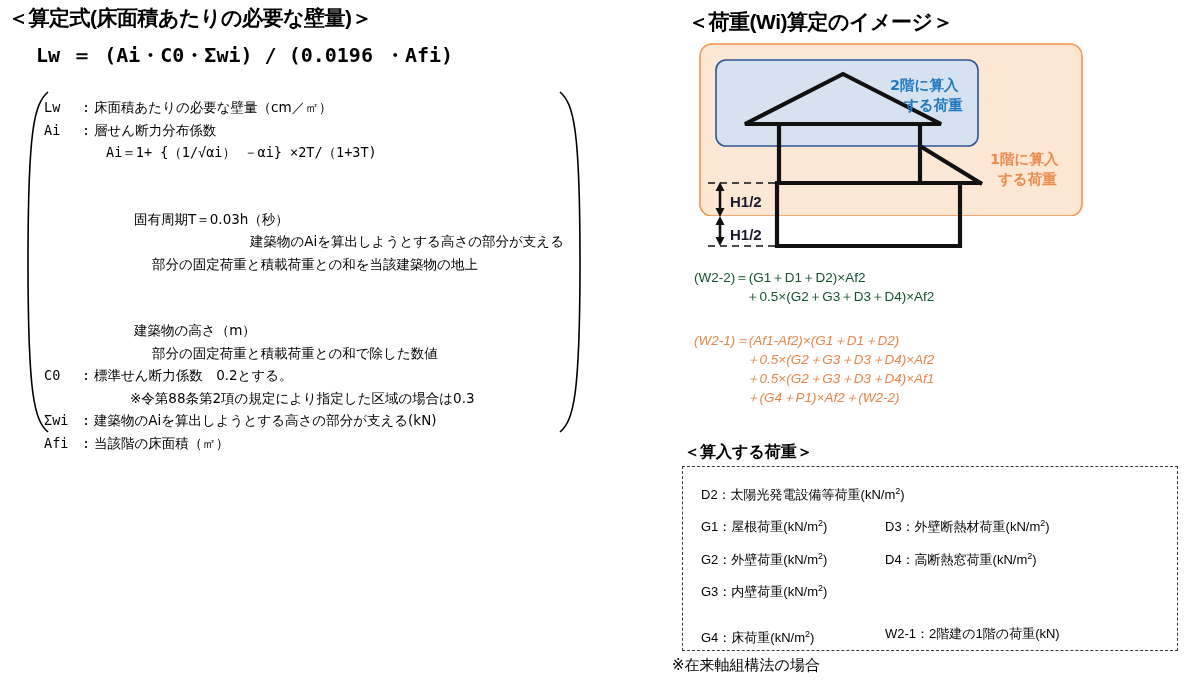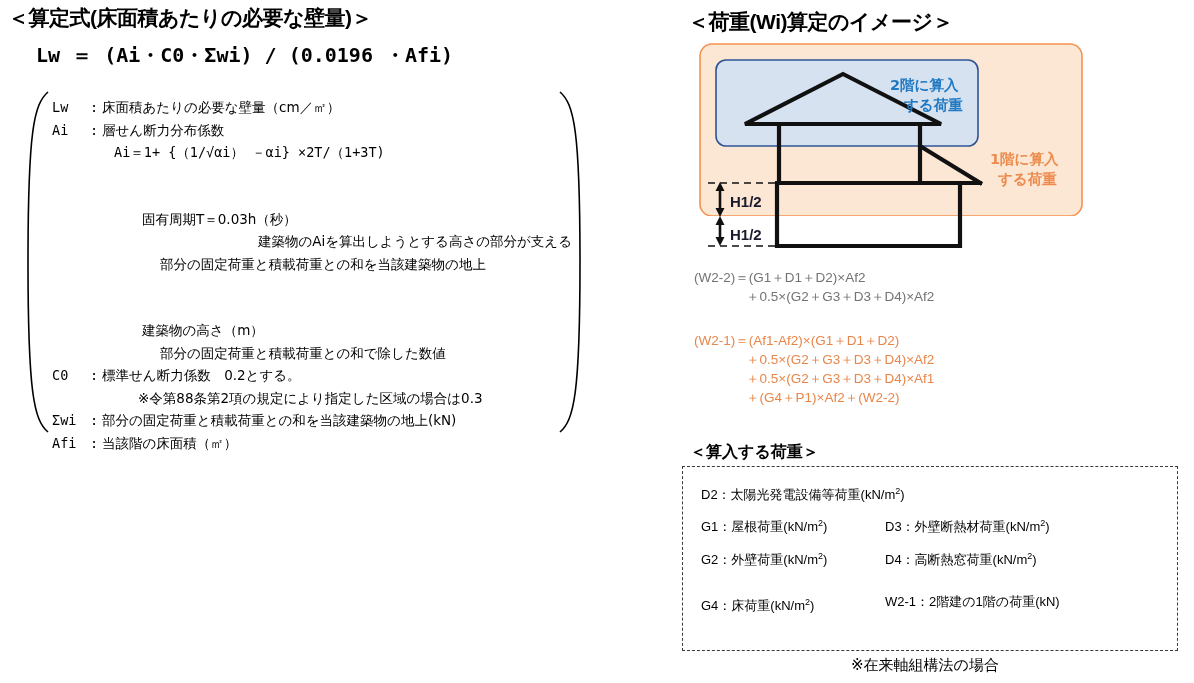--- a/index.html
+++ b/index.html
@@ -48,21 +48,21 @@
     top: 0;
     width: 26px; height: 344px;
     pointer-events: none;
   }
   .big-paren svg { display: block; }
   #paren-left  { left: 0px; }
   #paren-right { left: 534px; }
 
   #def-list {
     position: absolute;
-    left: 28px; top: 6px;
+    left: 20px; top: 6px;
     width: 520px;
     font-family: "DejaVu Sans Mono", "Liberation Mono", monospace;
     font-size: 13.5px;
     line-height: 22.5px;
     white-space: nowrap;
   }
   #def-list .row { display: block; white-space: nowrap; }
   .term {
     display: inline-block;
     width: 38px;
@@ -87,31 +87,31 @@
     position: absolute;
     left: 18px; top: 38px;
     width: 400px; height: 212px;
   }
   #diagram svg { display: block; }
 
   
   #eq-w22 {
     position: absolute; left: 22px; top: 264px;
     font-size: 13.5px; line-height: 19px;
-    color: #737373; font-weight: normal; white-space: nowrap;
+    color: #14532d; font-weight: normal; white-space: nowrap;
   }
   #eq-w21 {
     position: absolute; left: 22px; top: 327px;
     font-size: 13.5px; line-height: 19px;
-    color: #E8864A; white-space: nowrap;
+    color: #E8864A; white-space: nowrap; font-style: italic;
   }
   .eq-cont { padding-left: 52px; display: block; }
 
   
-  #legend-title { position: absolute; left: 18px; top: 438px; font-size: 16px; font-weight: bold; }
+  #legend-title { position: absolute; left: 12px; top: 438px; font-size: 16px; font-weight: bold; }
   #legend-box {
     position: absolute;
     left: 10px; top: 462px;
     width: 496px; height: 185px;
     border: 1.6px dashed #3a3a3a;
   }
   #legend-grid {
     position: absolute;
     left: 18px; top: 10px;
     width: 470px;
@@ -119,21 +119,21 @@
     line-height: 28px;
   }
   .leg-row { display: flex; white-space: nowrap; }
   .leg-c1 { width: 184px; }
   .leg-c2 { width: 280px; }
   .leg-row.spacer { height: 14px; line-height: 14px; }
   #footnote {
     position: absolute;
     left: 0; top: 652px;
     width: 514px;
-    text-align: center;
+    text-align: left;
     padding-right: 8px;
     font-size: 15px;
   }
 </style>
 </head>
 <body>
 
 <div id="left-col">
 
   <div class="sec-title">＜算定式(床面積あたりの必要な壁量)＞</div>
@@ -158,21 +158,21 @@
       <span class="row"><span class="term">Lw</span><span class="colon">:</span><span class="jp">床面積あたりの必要な壁量（cm／㎡）</span></span>
       <span class="row"><span class="term">Ai</span><span class="colon">:</span><span class="jp">層せん断力分布係数</span></span>
       <span class="row ind2"><span>Ai＝1+ {（1/√αi） －αi} ×2T/（1+3T)</span></span>
       <span class="row ind3"><span class="jp">固有周期T＝0.03h（秒）</span></span>
       <span class="row ind4"><span class="jp">建築物のAiを算出しようとする高さの部分が支える</span></span>
       <span class="row" style="padding-left:108px"><span class="jp">部分の固定荷重と積載荷重との和を当該建築物の地上</span></span>
       <span class="row ind3"><span class="jp">建築物の高さ（m）</span></span>
       <span class="row" style="padding-left:108px"><span class="jp">部分の固定荷重と積載荷重との和で除した数値</span></span>
       <span class="row"><span class="term">C0</span><span class="colon">:</span><span class="jp">標準せん断力係数　0.2とする。</span></span>
       <span class="row" style="padding-left:86px"><span class="jp">※令第88条第2項の規定により指定した区域の場合は0.3</span></span>
-      <span class="row"><span class="term">Σwi</span><span class="colon">:</span><span class="jp">部分の固定荷重と積載荷重との和を当該建築物の地上(kN)</span></span>
+      <span class="row"><span class="term">Σwi</span><span class="colon">:</span><span class="jp">建築物のAiを算出しようとする高さの部分が支える(kN)</span></span>
       <span class="row"><span class="term">Afi</span><span class="colon">:</span><span class="jp">当該階の床面積（㎡）</span></span>
     </div>
   </div>
 </div>
 
 <div id="right-col">
 
   <div id="right-title" class="sec-title">＜荷重(Wi)算定のイメージ＞</div>
 
   <div id="diagram">
@@ -246,20 +246,21 @@
       </div>
       <div class="leg-row">
         <span class="leg-c1">G1：屋根荷重(kN/m<sup style="font-size:9px">2</sup>)</span>
         <span class="leg-c2">D3：外壁断熱材荷重(kN/m<sup style="font-size:9px">2</sup>)</span>
       </div>
       <div class="leg-row">
         <span class="leg-c1">G2：外壁荷重(kN/m<sup style="font-size:9px">2</sup>)</span>
         <span class="leg-c2">D4：高断熱窓荷重(kN/m<sup style="font-size:9px">2</sup>)</span>
       </div>
       <div class="leg-row">
+        <span class="leg-c1">G3：内壁荷重(kN/m<sup style="font-size:9px">2</sup>)</span>
         <span class="leg-c2"></span>
       </div>
       <div class="leg-row spacer"></div>
       <div class="leg-row">
         <span class="leg-c1">G4：床荷重(kN/m<sup style="font-size:9px">2</sup>)</span>
         <span class="leg-c2">W2-1：2階建の1階の荷重(kN)</span>
       </div>
 
     </div>
   </div>

